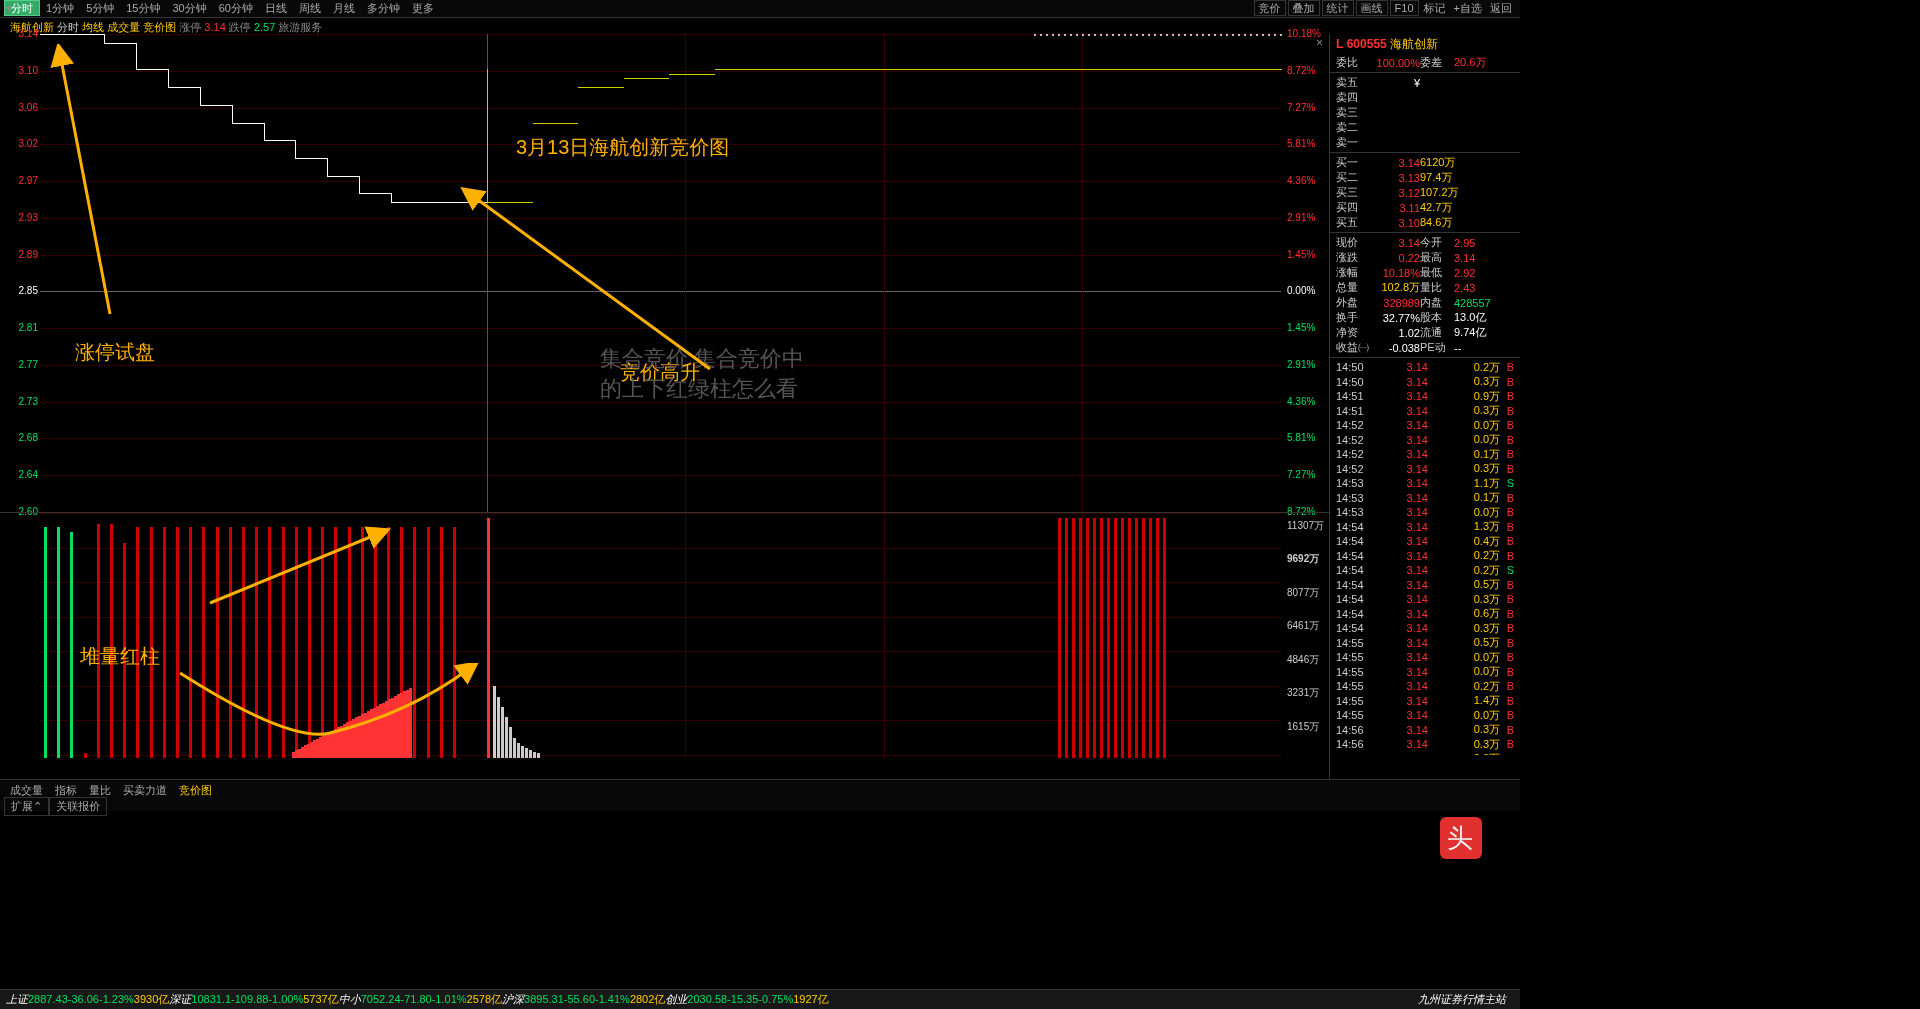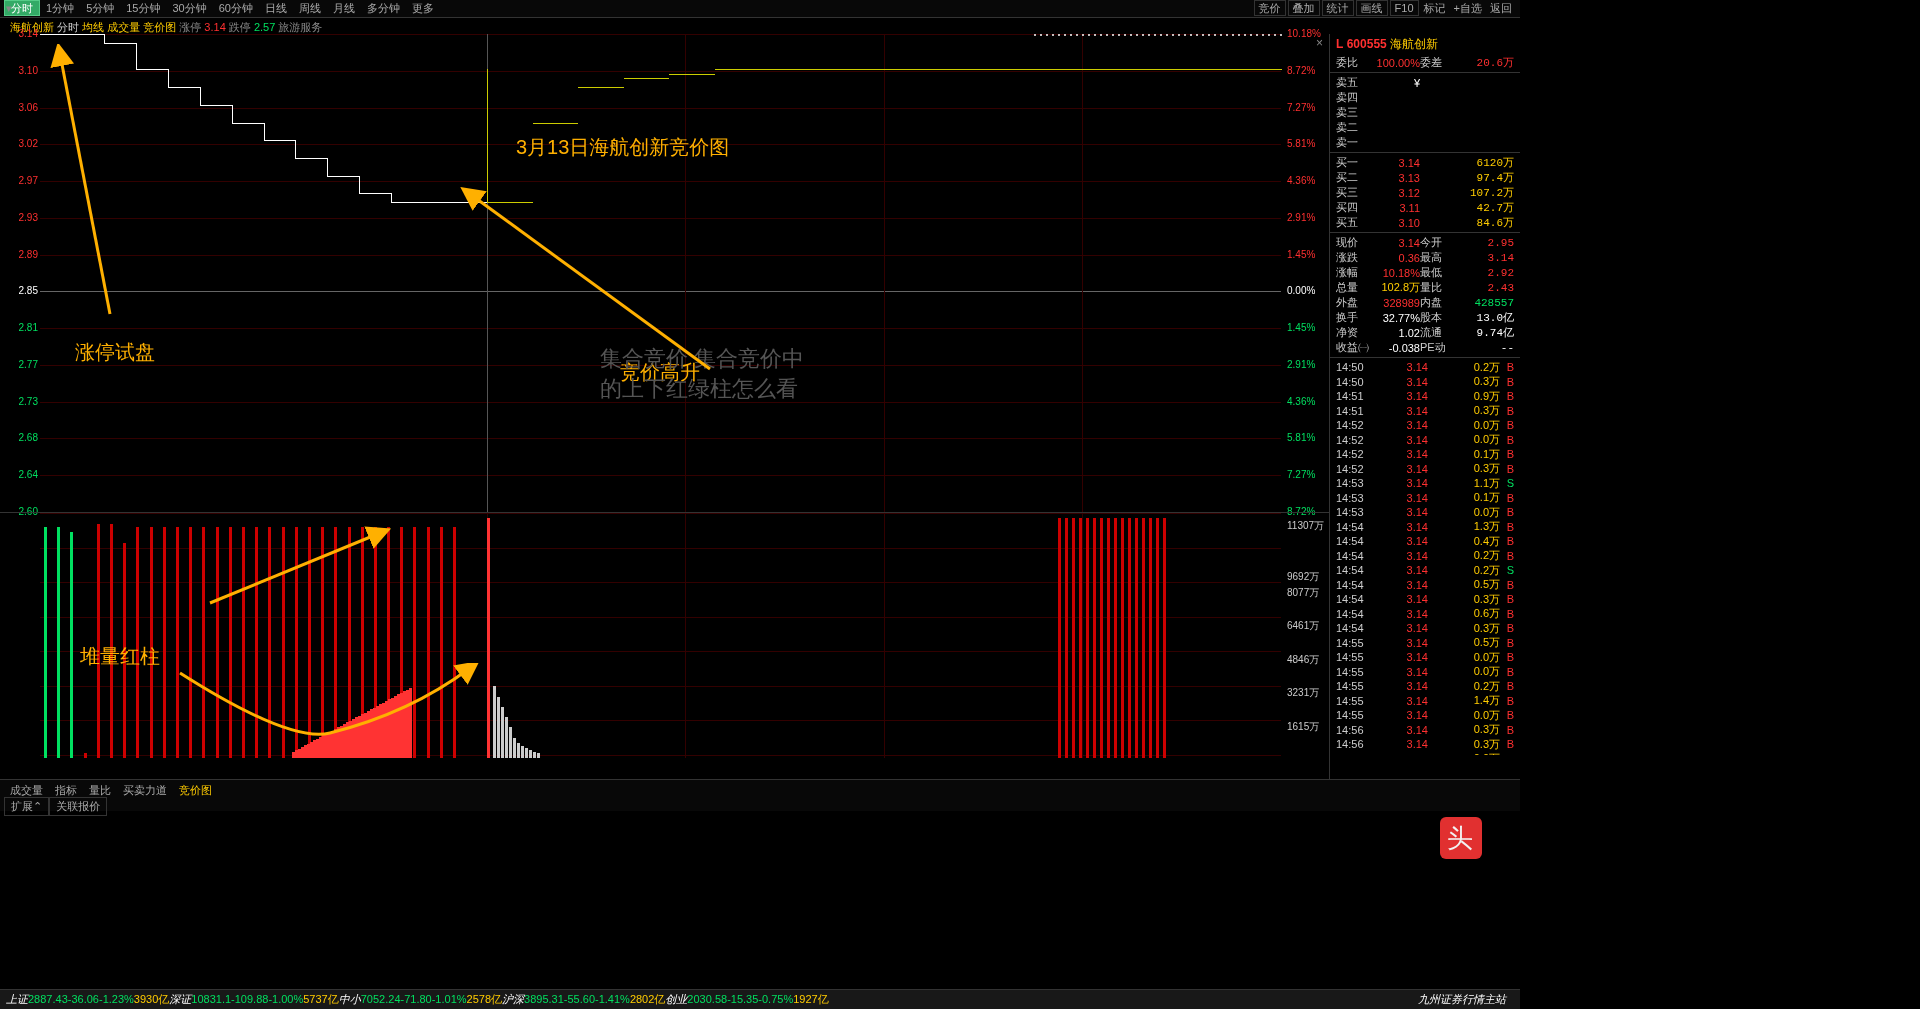--- a/index.html
+++ b/index.html
@@ -20,21 +20,21 @@
 .chartarea { width:1330px; position:relative; border-right:1px solid #333; }
 .rpanel { width:190px; background:#000; }
 .rpanel .hdr { padding:2px 6px; font-size:12px; }
 .rpanel .hdr .code { color:#ff3030; font-weight:bold; }
 .rpanel .hdr .name { color:#ffcc00; }
 .rpanel .row { display:flex; padding:0 6px; height:15px; align-items:center; font-size:11px; }
 .rpanel .row > span { flex:0 0 auto; }
 .rpanel .row .lbl { width:34px; color:#ccc; }
 .rpanel .row .v { width:50px; text-align:right; }
 .rpanel .row .lbl2 { width:34px; color:#ccc; }
-.rpanel .row .v2 { flex:1; text-align:right;font-family:Liberation Mono, monospace; }
+.rpanel .row .v2 { flex:1; text-align:left; }
 .rpanel .red { color:#ff3030; }
 .rpanel .green { color:#00e060; }
 .rpanel .yellow { color:#ffcc00; }
 .rpanel .white { color:#fff; }
 .rpanel .divider { height:1px; background:#333; margin:2px 0; }
 .rpanel .ticks { height:395px; overflow:hidden; }
 .rpanel .ticks .tick { display:flex; padding:0 6px; height:14.5px; align-items:center; font-size:11px; }
 .rpanel .ticks .tick .t { width:42px; color:#ccc; }
 .rpanel .ticks .tick .p { width:50px; text-align:right; }
 .rpanel .ticks .tick .vol { flex:1; text-align:right; }
@@ -250,21 +250,21 @@
         <line x1="60" y1="270" x2="10" y2="10" stroke="#ffb000" stroke-width="3" marker-end="url(#ah1)"></line>
       </svg>
       <svg class="arrow" style="left:460px;top:150px" width="260" height="200">
         <line x1="250" y1="185" x2="10" y2="10" stroke="#ffb000" stroke-width="3" marker-end="url(#ah1)"></line>
       </svg>
     </div>
 
     <div class="volchart">
       <div class="yaxis-right" id="vyr">
           <div style="top: 6px; color: rgb(204, 204, 204);">11307万</div>
-          <div style="top: 57px; color: rgb(204, 204, 204);">9692万</div>
+          <div style="top: 39px; color: rgb(204, 204, 204); font-weight: bold;">9692万</div>
           <div style="top: 72.8571px; color: rgb(204, 204, 204);">8077万</div>
           <div style="top: 106.286px; color: rgb(204, 204, 204);">6461万</div>
           <div style="top: 139.714px; color: rgb(204, 204, 204);">4846万</div>
           <div style="top: 173.143px; color: rgb(204, 204, 204);">3231万</div>
           <div style="top: 206.571px; color: rgb(204, 204, 204);">1615万</div>
         </div>
       <div class="grid" id="vgrid">
           <div class="hline" style="top: 0px;"></div>
           <div class="hline" style="top: 34.5714px;"></div>
           <div class="hline" style="top: 69.1429px;"></div>
@@ -464,21 +464,21 @@
     <div class="divider"></div>
     <div id="qinfo">
         <div class="row">
           <span class="lbl">现价</span>
           <span class="v red">3.14</span>
           <span class="lbl2">今开</span>
           <span class="v2 red">2.95</span>
         </div>
         <div class="row">
           <span class="lbl">涨跌</span>
-          <span class="v red">0.36</span>
+          <span class="v red">0.22</span>
           <span class="lbl2">最高</span>
           <span class="v2 red">3.14</span>
         </div>
         <div class="row">
           <span class="lbl">涨幅</span>
           <span class="v red">10.18%</span>
           <span class="lbl2">最低</span>
           <span class="v2 red">2.92</span>
         </div>
         <div class="row">

